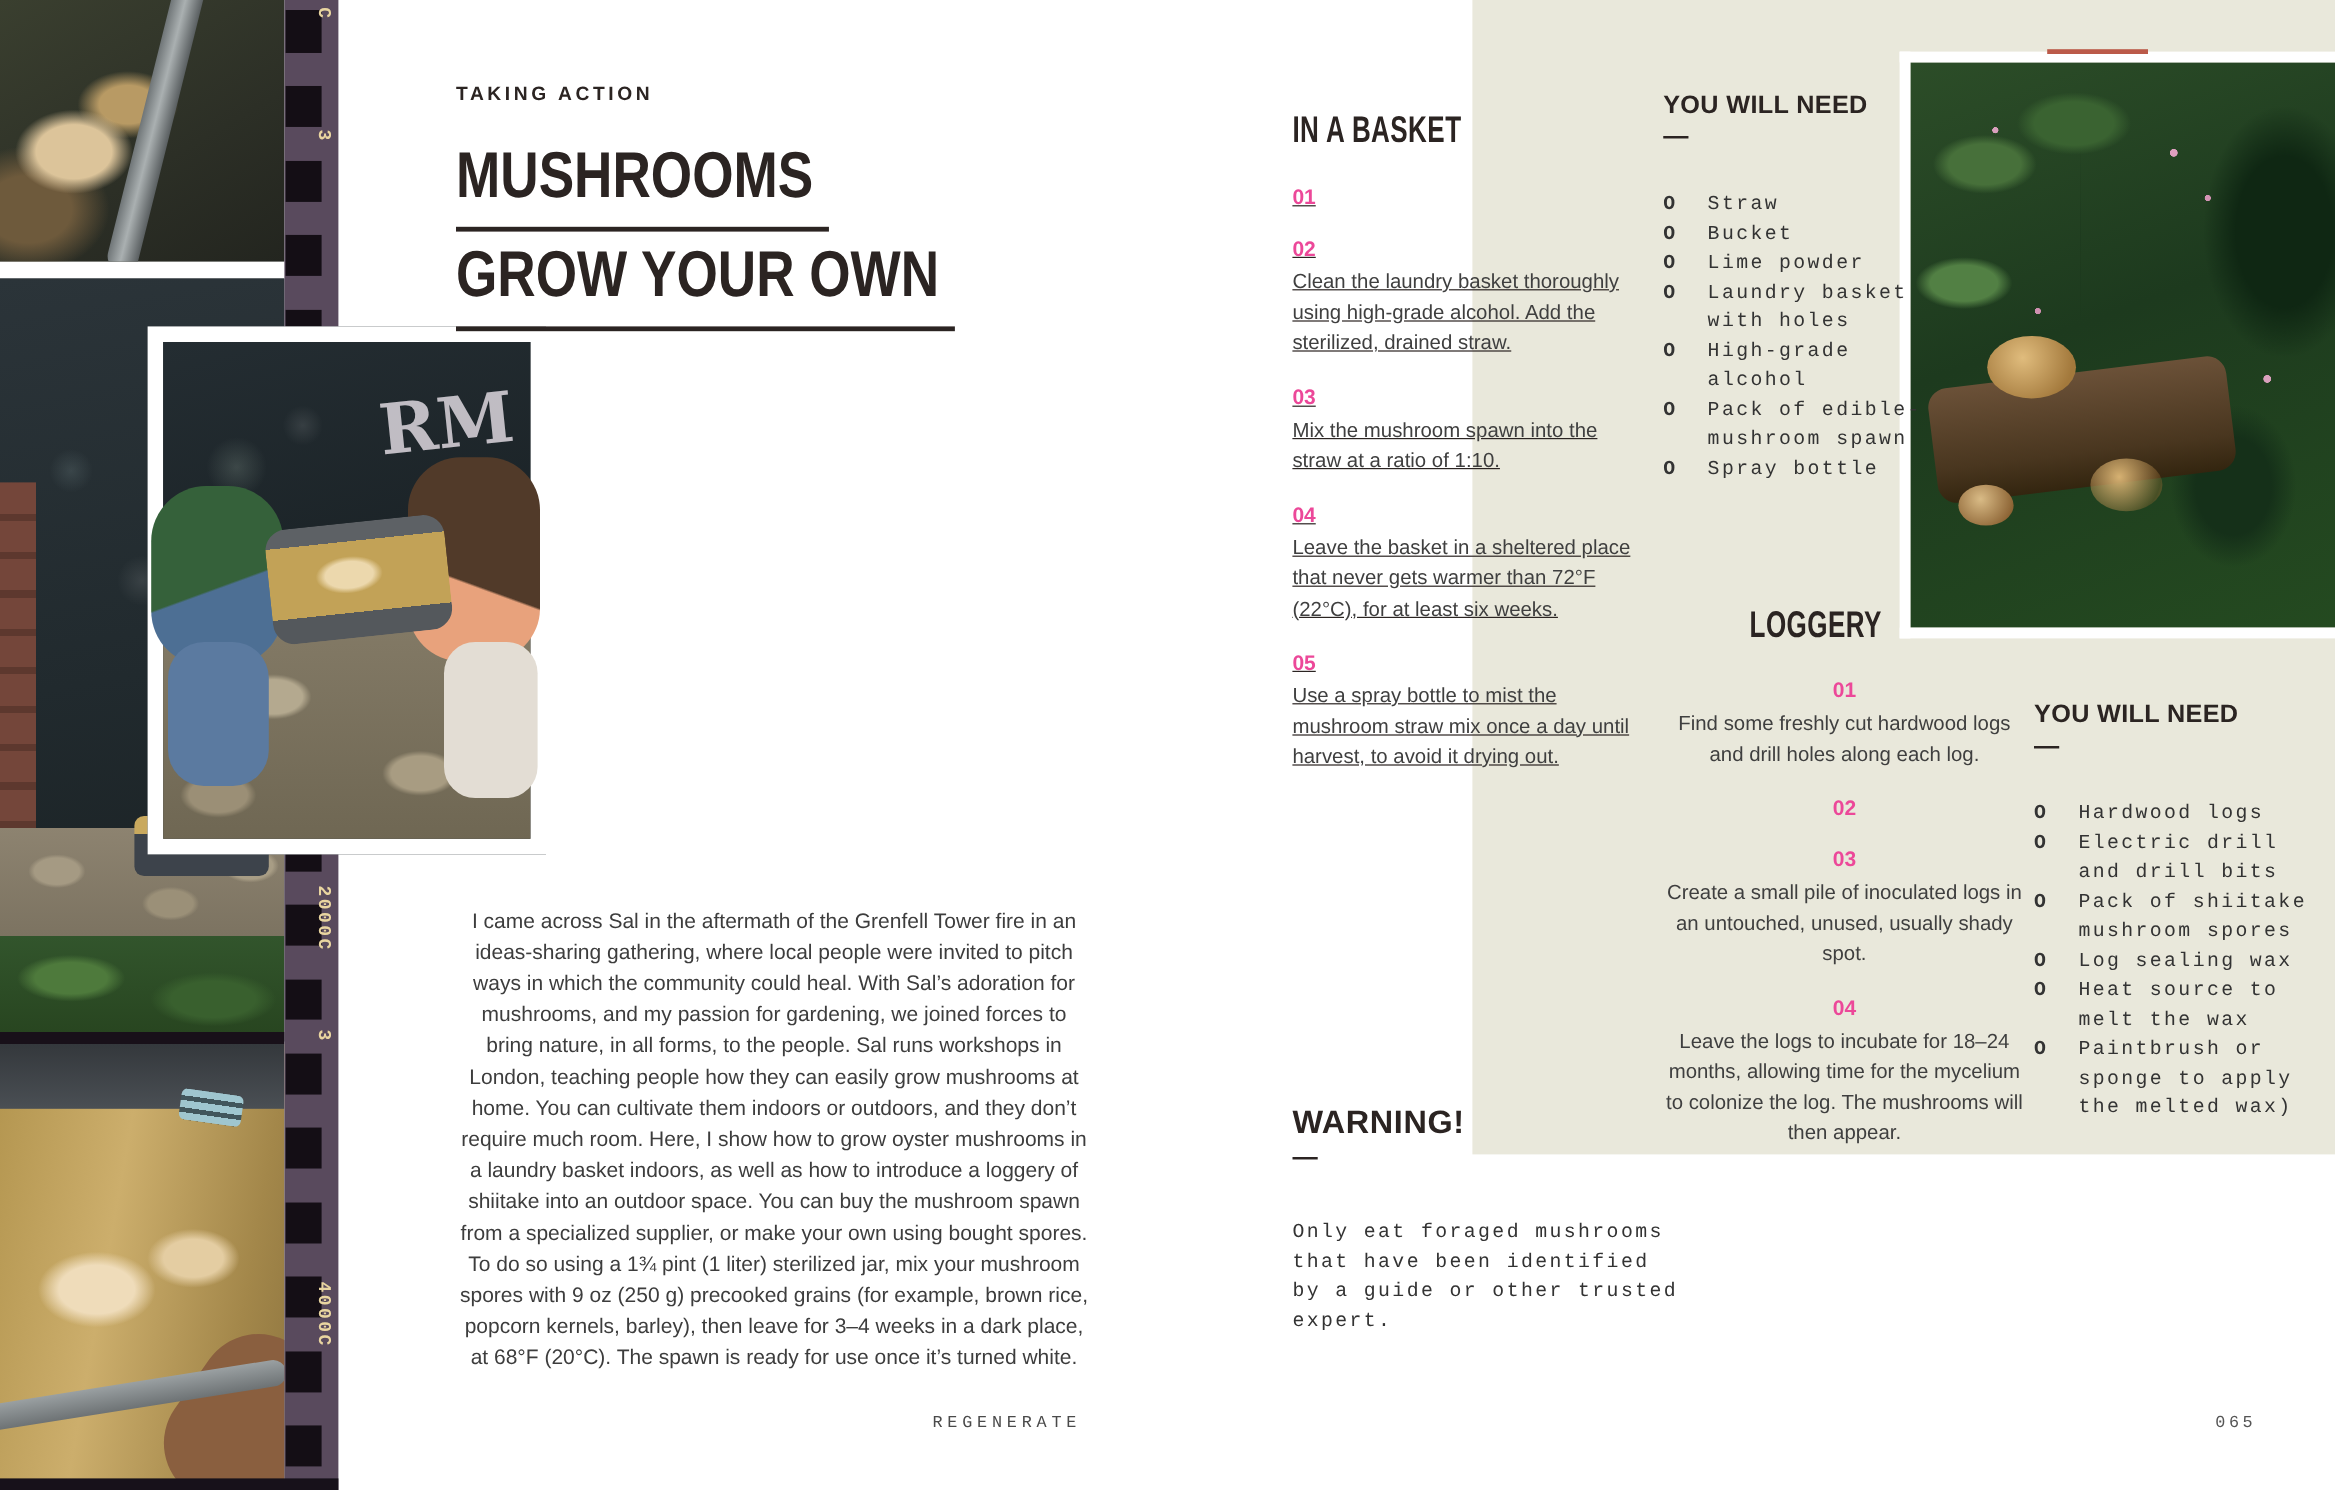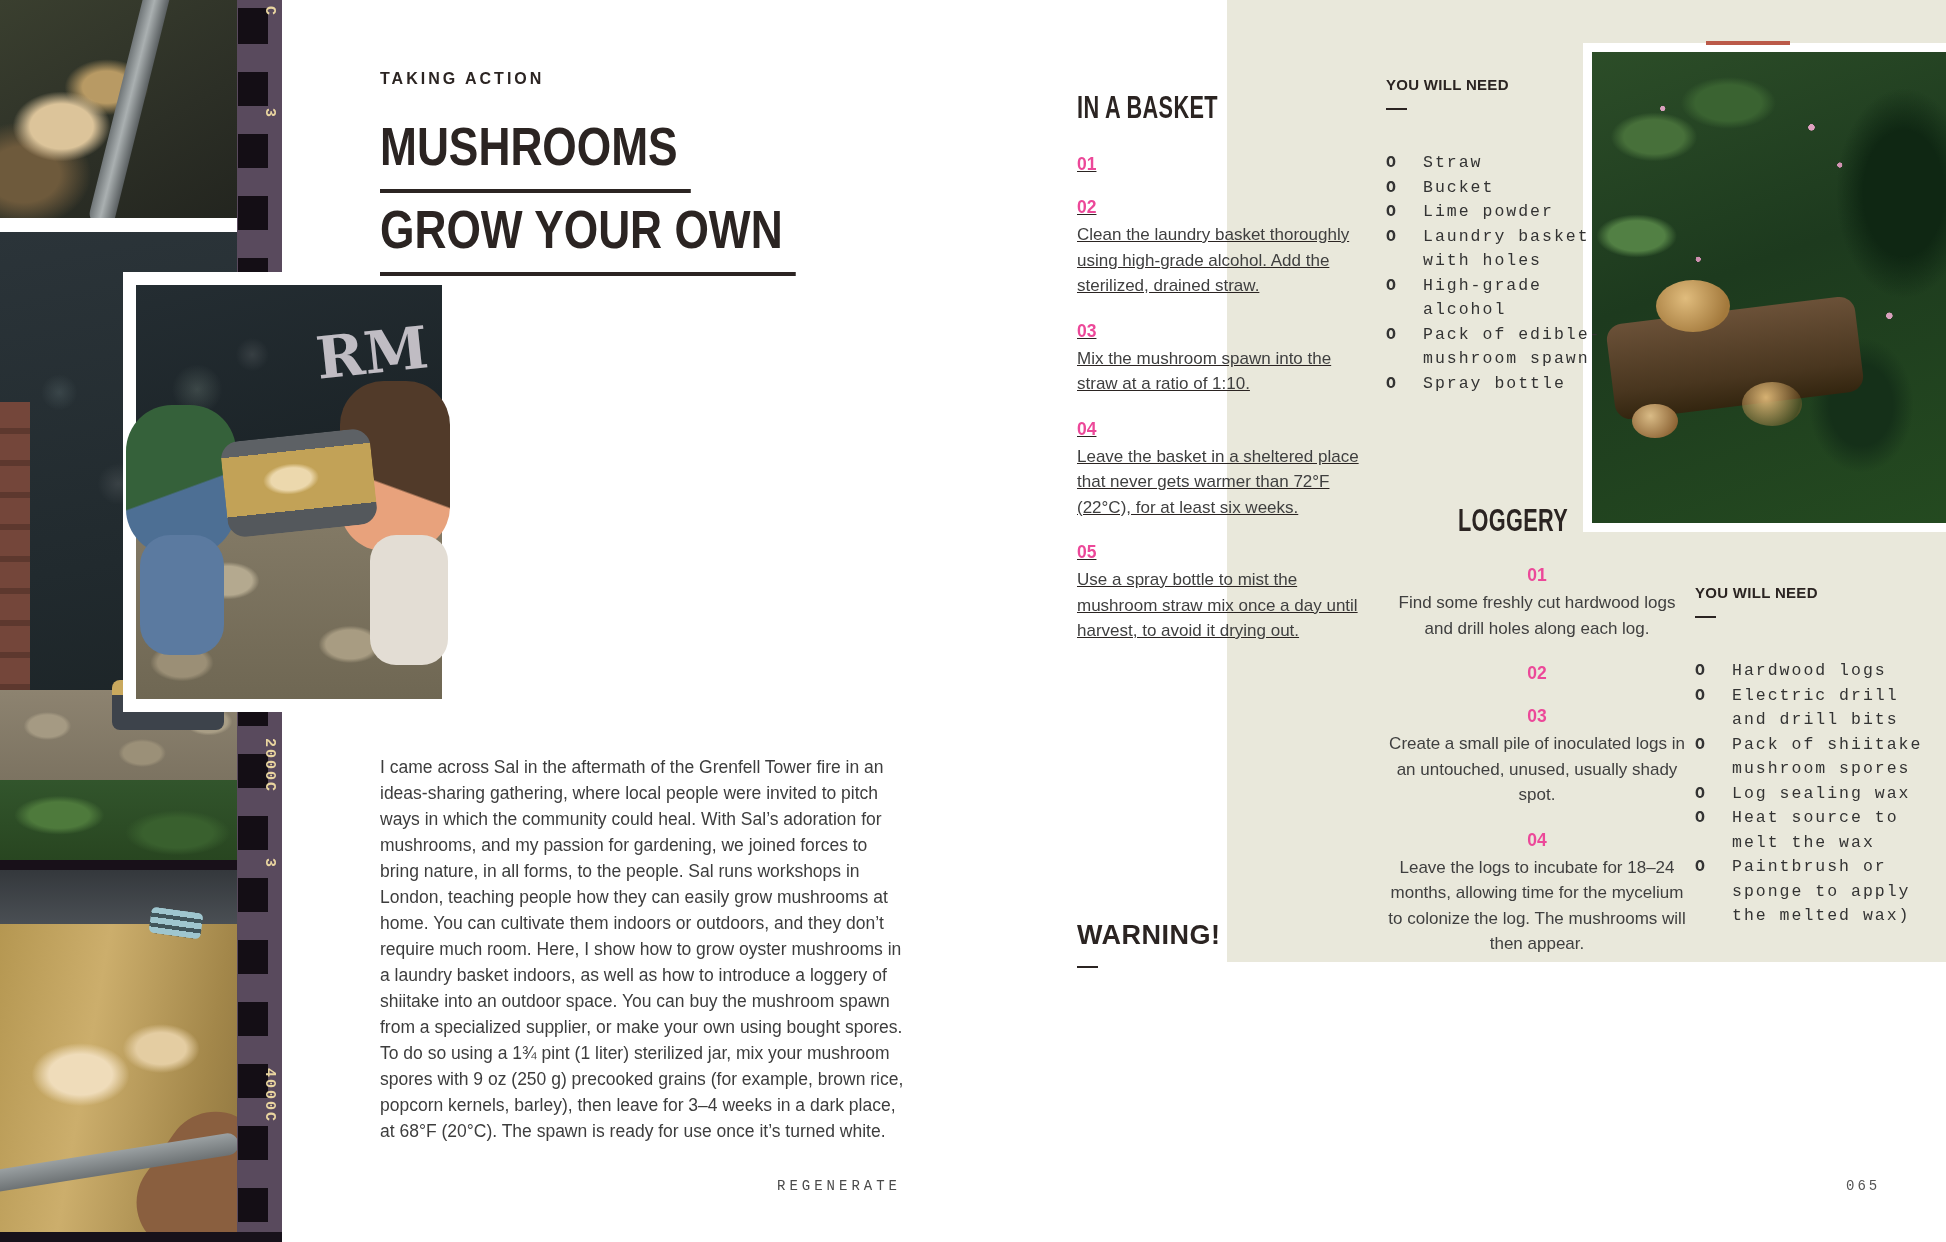--- a/index.html
+++ b/index.html
@@ -129,24 +129,24 @@
         radial-gradient(circle 5px at 84% 56%,#d9a0bd 0 60%,rgba(0,0,0,0) 70%),
         radial-gradient(circle 4px at 20% 12%,#d9a0bd 0 60%,rgba(0,0,0,0) 70%);}
   .red-line{position:absolute;left:1706px;top:41px;width:84px;height:4px;background:#bb5a49;}
 
   
   .cond{display:inline-block;transform:scaleX(0.7);transform-origin:0 0;white-space:nowrap;}
   .kicker{position:absolute;left:380px;top:70px;font-size:16px;font-weight:bold;letter-spacing:3px;}
   .big-title{position:absolute;left:380px;top:110px;font-size:54px;font-weight:bold;line-height:72px;}
   .big-title .tl{display:inline-block;transform:scaleX(0.82);transform-origin:0 0;white-space:nowrap;
       border-bottom:4px solid #2b2422;padding-bottom:7px;padding-right:16px;}
-  .intro{position:absolute;left:380px;top:754px;width:530px;font-size:17.5px;line-height:26px;color:#3d3d3d;}
+  .intro{position:absolute;left:380px;top:754px;width:530px;font-size:17.5px;line-height:26px;color:#3d3d3d;text-align:center;}
 
   .h-cond{font-size:31px;font-weight:bold;letter-spacing:.5px;}
-  .h-plain{font-size:15px;font-weight:bold;letter-spacing:.3px;}
+  .h-plain{font-size:21px;font-weight:bold;letter-spacing:.3px;}
   .dash{font-size:21px;font-weight:bold;line-height:20px;margin-top:4px;}
 
   .step{margin-bottom:22px;}
   .step-num{font-size:17.5px;font-weight:bold;margin-bottom:4px;color:#ec4899;}
   .step-text{font-size:17px;line-height:25.5px;color:#3f3f3f;}
 
   .colA{position:absolute;left:1077px;top:90px;width:285px;text-decoration:underline;}
   .colA .hd{margin-bottom:28px;}
   .warning{position:absolute;left:1077px;top:920px;width:330px;}
   .warn-head{font-size:27px;font-weight:bold;letter-spacing:.5px;}
@@ -258,20 +258,21 @@
     </div>
     <div class="step">
       <div class="step-num">05</div>
       <div class="step-text">Use a spray bottle to mist the mushroom straw mix once a day until harvest, to avoid it drying out.</div>
     </div>
   </section>
 
   <section class="warning">
     <div class="warn-head">WARNING!</div>
     <div class="dash">—</div>
+    <div class="warn-text">Only eat foraged mushrooms that have been identified by a guide or other trusted expert.</div>
   </section>
 
   <section class="ywn ywn1">
     <div class="h-plain">YOU WILL NEED</div>
     <div class="dash">—</div>
     <ul class="mono-list">
       <li><span class="blt">O</span><span>Straw</span></li>
       <li><span class="blt">O</span><span>Bucket</span></li>
       <li><span class="blt">O</span><span>Lime powder</span></li>
       <li><span class="blt">O</span><span>Laundry basket with holes</span></li>

